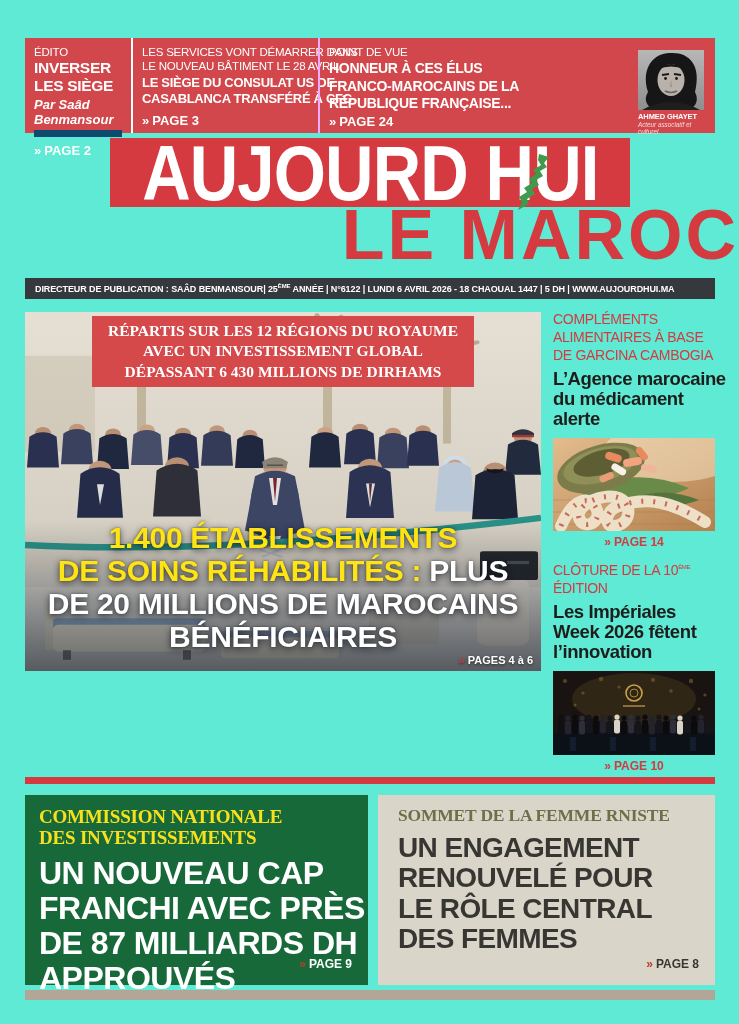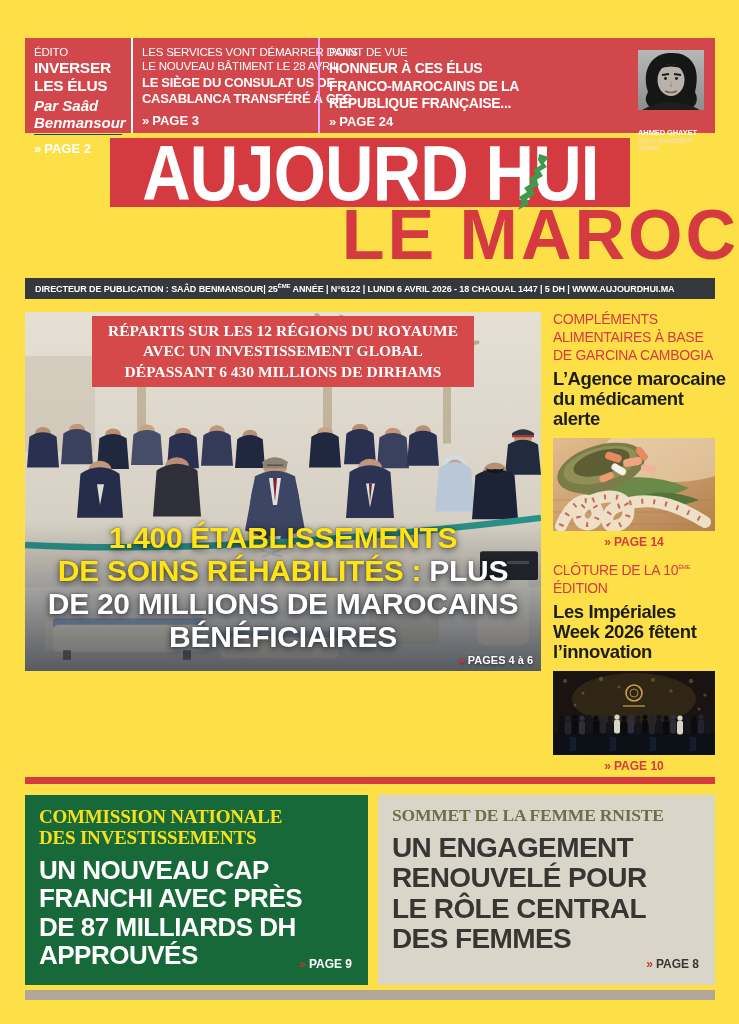--- a/index.html
+++ b/index.html
@@ -1,34 +1,34 @@
 <!DOCTYPE html>
 <html><head>
 <meta charset="utf-8">
 <style>
   html,body{margin:0;padding:0;background:#ffffff;}
-  .page{position:relative;width:739px;height:1024px;background:#fde047;font-family:"Liberation Sans",sans-serif;overflow:hidden;}
+  .page{position:relative;width:739px;height:1024px;background:#5eead4;font-family:"Liberation Sans",sans-serif;overflow:hidden;}
 
   
   .top-strip{position:absolute;left:25px;top:38px;width:690px;height:95px;background:#d2474b;display:flex;box-sizing:border-box;color:#fff;}
   .strip-col{padding:7px 9px;box-sizing:border-box;}
   .col1{width:106px;}
   .col2{width:187px;border-left:2px solid #fff;}
   .col3{flex:1;border-left:2px solid #f0abfc;display:flex;}
   .col3-text{flex:1;padding-right:4px;}
   .kicker{font-size:11.5px;line-height:1.25;letter-spacing:-.2px;}
   .strip-title{font-weight:bold;font-size:13px;line-height:1.24;letter-spacing:-.3px;margin-top:1px;}
   .edito-title{font-weight:bold;font-size:15.5px;line-height:1.12;letter-spacing:-.3px;}
-  .byline{font-style:italic;font-weight:bold;font-size:15px;border-bottom:1px solid #0c4a6e;padding-bottom:3px;margin-top:3px;}
+  .byline{font-style:italic;font-weight:bold;font-size:13px;border-bottom:7px solid #0c4a6e;padding-bottom:3px;margin-top:3px;}
   .pageref{font-weight:bold;font-size:13px;margin-top:6px;}
   .chev{margin-right:3px;}
   .ln{display:block;white-space:nowrap;}
   .col3-photo{width:68px;padding-top:5px;}
   .author-photo{display:block;width:66px;height:60px;}
-  .author-name{font-size:7.5px;font-weight:bold;margin-top:18px;letter-spacing:-.1px;}
+  .author-name{font-size:7.5px;font-weight:bold;margin-top:2px;letter-spacing:-.1px;}
   .author-title{font-size:6.3px;font-style:italic;color:#f3dcdc;}
 
   
   .masthead-box{position:absolute;left:110px;top:138px;width:520px;height:69px;background:#d43a40;display:flex;align-items:center;justify-content:center;overflow:visible;}
   .masthead-l1{color:#fff;font-weight:bold;font-size:78px;line-height:1;letter-spacing:-1px;display:inline-block;transform:scaleX(.86);white-space:nowrap;}
   .masthead-l1 .apos{color:#d43a40;}
   .masthead-l2{position:absolute;left:0;top:206px;width:739px;text-align:right;color:#d43a40;font-weight:bold;font-size:70px;line-height:58px;letter-spacing:3px;white-space:nowrap;}
   .a-map{position:relative;display:inline-block;}
   .a-map svg{position:absolute;left:-3px;top:-52px;width:32px;height:56px;}
 
@@ -54,41 +54,41 @@
   .sb-pageref{text-align:center;color:#d43a40;font-weight:bold;font-size:12px;margin-top:4px;}
   .sb-art2{margin-top:13px;}
 
   
   .red-rule{position:absolute;left:25px;top:777px;width:690px;height:7px;background:#d43a40;}
   .tan-rule{position:absolute;left:25px;top:990px;width:690px;height:10px;background:#b1a697;}
 
   
   .green-box{position:absolute;left:25px;top:795px;width:343px;height:190px;background:#17693a;padding:11px 14px;box-sizing:border-box;}
   .gb-kicker{color:#f8e11c;font-family:"Liberation Serif",serif;font-weight:bold;font-size:19px;line-height:1.12;letter-spacing:-.2px;}
-  .gb-headline{color:#fff;font-weight:bold;font-size:26px;line-height:1.1;letter-spacing:-.5px;margin-top:7px;}
+  .gb-headline{color:#fff;font-weight:bold;font-size:32px;line-height:1.1;letter-spacing:-.5px;margin-top:7px;}
   .gb-pageref{position:absolute;right:16px;bottom:14px;color:#fff;font-weight:bold;font-size:12px;}
   .gb-pageref .chev{color:#c0392b;}
 
-  .gray-box{position:absolute;left:378px;top:795px;width:337px;height:190px;background:#d9d6c9;padding:11px 14px;box-sizing:border-box;}
+  .gray-box{position:absolute;left:378px;top:795px;width:337px;height:190px;background:#d9d6c9;padding:11px 20px;box-sizing:border-box;}
   .yb-kicker{color:#6e6e48;font-family:"Liberation Serif",serif;font-weight:bold;font-size:17.5px;line-height:1.1;letter-spacing:-.2px;}
   .yb-headline{color:#383633;font-weight:bold;font-size:28px;line-height:1.08;letter-spacing:-.6px;margin-top:8px;}
   .yb-pageref{position:absolute;right:16px;bottom:14px;color:#383633;font-weight:bold;font-size:12px;}
   .yb-pageref .chev{color:#c0392b;}
 </style>
 </head>
 <body>
 
 <div class="page">
 
   <div class="top-strip">
     <div class="strip-col col1">
       <div class="kicker">ÉDITO</div>
       <div class="edito-title">
         <span class="ln">INVERSER</span>
-        <span class="ln">LES ÉLUS</span>
+        <span class="ln">LES SIÈGE</span>
       </div>
       <div class="byline">Par Saâd Benmansour</div>
       <div class="pageref"><span class="chev">»</span><span>PAGE 2</span></div>
     </div>
 
     <div class="strip-col col2">
       <div class="kicker">
         <span class="ln">LES SERVICES VONT DÉMARRER DANS</span>
         <span class="ln">LE NOUVEAU BÂTIMENT LE 28 AVRIL</span>
       </div>

